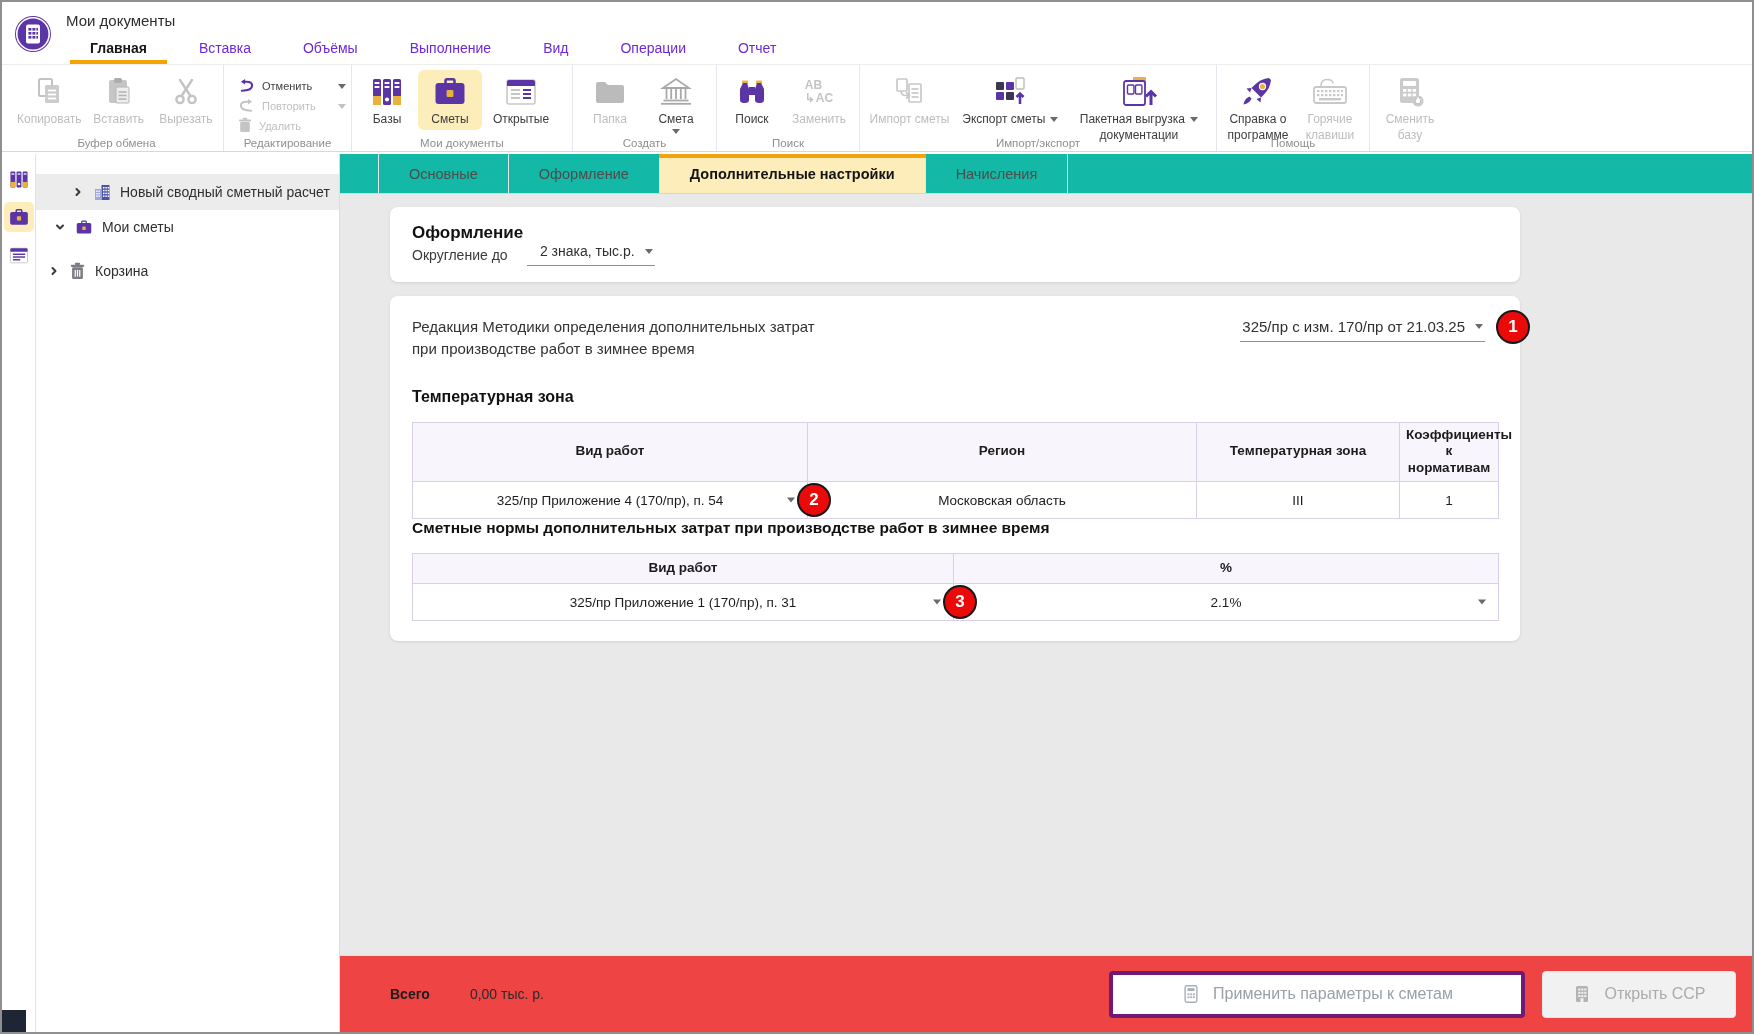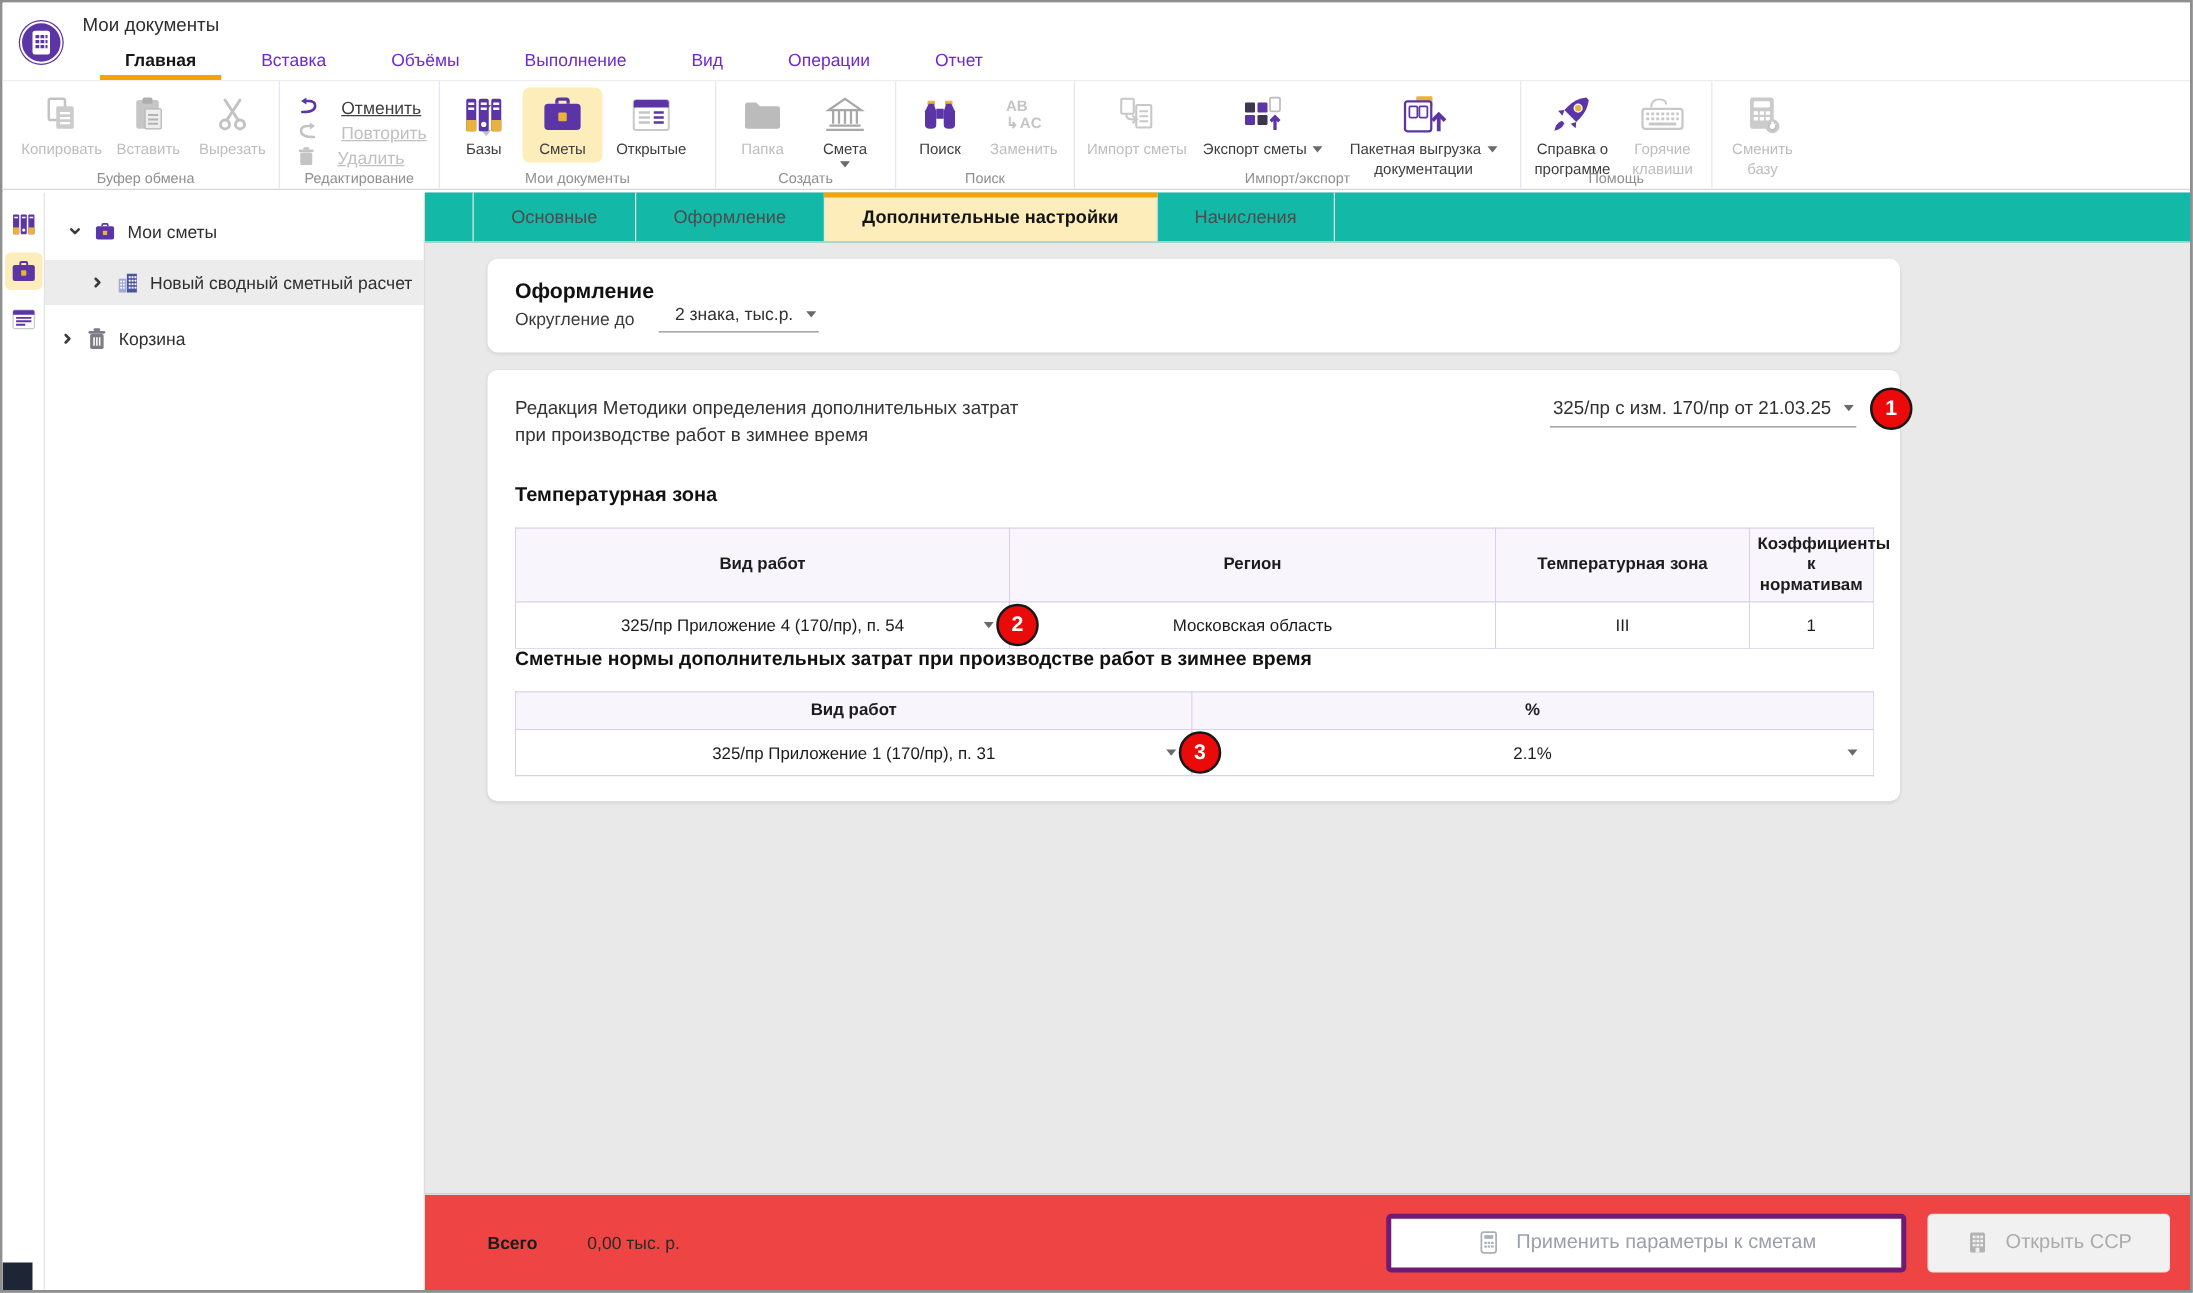--- a/index.html
+++ b/index.html
@@ -5,21 +5,21 @@
   * { margin:0; padding:0; box-sizing:border-box; }
   html,body { background:#6b6b6b; }
   body { font-family:"Liberation Sans", sans-serif; }
   .window{ position:relative; width:1754px; height:1034px; background:#ffffff;
            border:2px solid #8f8f8f; overflow:hidden; }
 
   
   .titlebar{ position:absolute; top:0; left:0; right:0; height:62px; background:#fff; }
   .logo{ position:absolute; left:12px; top:13px; width:38px; height:38px; }
   .app-title{ position:absolute; left:64px; top:10px; font-size:15px; color:#2e2e2e; }
-  .ribbon-tabs{ position:absolute; left:72px; bottom:0; display:flex; height:32px; }
+  .ribbon-tabs{ position:absolute; left:62px; bottom:0; display:flex; height:32px; }
   .rtab{ display:flex; align-items:center; padding:0 26px; font-size:14px; color:#6d28d9;
          position:relative; cursor:default; }
   .rtab.active{ color:#161616; font-weight:bold; }
   .rtab.active::after{ content:""; position:absolute; left:6px; right:6px; bottom:0;
          height:4px; background:#f5a300; }
 
   
   .ribbon{ position:absolute; top:62px; left:0; right:0; height:88px; background:#fff;
            border-top:1px solid #ededed; border-bottom:1px solid #d8d8d8;
            display:flex; padding-left:8px; }
@@ -28,22 +28,22 @@
   .rgroup-label{ position:absolute; left:0; right:0; bottom:2px; text-align:center;
            font-size:11.5px; color:#8f8f8f; white-space:nowrap; }
   .rbtn{ display:flex; flex-direction:column; align-items:center; gap:2px;
          padding:3px 3px; border-radius:6px; }
   .rbtn .ric{ height:38px; display:flex; align-items:center; justify-content:center; }
   .rbtn .rlab{ font-size:12px; color:#3d3d3d; text-align:center; line-height:1.15; white-space:nowrap; }
   .rbtn.disabled .rlab{ color:#bdbdbd; }
   .rbtn.selected{ background:#fcedbb; }
   .rlab-row{ display:flex; align-items:center; gap:5px; }
   .rb-col{ display:flex; flex-direction:column; padding:6px 6px 0 10px; }
-  .rb-small{ display:flex; align-items:center; gap:18px; height:20px; font-size:14px;
-             color:#3f3f3f; white-space:nowrap;text-decoration:underline; }
+  .rb-small{ display:flex; align-items:center; gap:7px; height:20px; font-size:11px;
+             color:#3f3f3f; white-space:nowrap; }
   .rb-small.disabled{ color:#c0c0c0; }
   .rb-small .sp{ flex:1; min-width:8px; }
   .caret{ width:0; height:0; border-left:4.5px solid transparent; border-right:4.5px solid transparent;
           border-top:5.5px solid #6a6a6a; display:inline-block; }
   .caret.light{ border-top-color:#c2c2c2; }
   .ab-icon{ font-weight:bold; font-size:12px; color:#c4c4c4; line-height:1.1; text-align:left; }
   .ab-icon .l2::before{ content:"\21B3"; margin-right:1px; }
 
   
   .bodyarea{ position:absolute; top:152px; left:0; right:0; bottom:0; display:flex; }
@@ -490,31 +490,20 @@
           <g stroke="#5b35a5" stroke-width="2.4">
               <line x1="8" y1="15" x2="28" y2="15"></line>
               <line x1="8" y1="19.5" x2="28" y2="19.5"></line>
               <line x1="8" y1="24" x2="20" y2="24"></line>
             </g>
         </svg>
       </div>
     </div>
 
     <div class="tree">
-      <div class="trow" style="padding-left:18px">
-        <svg class="chev" width="12" height="12" viewBox="0 0 12 12" fill="none" stroke="#3a3a3a" stroke-width="2" stroke-linecap="round" stroke-linejoin="round">
-            <polyline points="3,4.5 6,7.5 9,4.5"></polyline>
-          </svg>
-        <svg width="18" height="17" viewBox="0 0 36 34">
-          <path d="M13.5 8 L13.5 5.8 Q13.5 4.2 15.1 4.2 L20.9 4.2 Q22.5 4.2 22.5 5.8 L22.5 8" fill="none" stroke="#5b35a5" stroke-width="2.6"></path>
-          <rect x="3.5" y="8" width="29" height="21" rx="3" fill="#5b35a5"></rect>
-          <rect x="14.6" y="15" width="6.8" height="7" rx="1" fill="#e8b23c"></rect>
-        </svg>
-        <span class="tlab">Мои сметы</span>
-      </div>
       <div class="trow selected" style="padding-left:36px;margin-top:6px;height:36px">
         <svg class="chev" width="12" height="12" viewBox="0 0 12 12" fill="none" stroke="#3a3a3a" stroke-width="2" stroke-linecap="round" stroke-linejoin="round">
             <polyline points="4.5,3 7.5,6 4.5,9"></polyline>
           </svg>
         <svg width="18" height="18" viewBox="0 0 18 18">
           <rect x="2" y="6" width="6" height="11" fill="#9fa9d8"></rect>
           <g fill="#ffffff">
               <rect x="3.2" y="7.5" width="1.4" height="1.4"></rect>
               <rect x="5.4" y="7.5" width="1.4" height="1.4"></rect>
               <rect x="3.2" y="10" width="1.4" height="1.4"></rect>
@@ -532,20 +521,31 @@
               <rect x="14.6" y="6.8" width="1.5" height="1.5"></rect>
               <rect x="10" y="9.6" width="1.5" height="1.5"></rect>
               <rect x="12.3" y="9.6" width="1.5" height="1.5"></rect>
               <rect x="14.6" y="9.6" width="1.5" height="1.5"></rect>
               <rect x="10" y="12.4" width="1.5" height="1.5"></rect>
               <rect x="12.3" y="12.4" width="1.5" height="1.5"></rect>
               <rect x="14.6" y="12.4" width="1.5" height="1.5"></rect>
             </g>
         </svg>
         <span class="tlab">Новый сводный сметный расчет</span>
+      </div>
+      <div class="trow" style="padding-left:18px">
+        <svg class="chev" width="12" height="12" viewBox="0 0 12 12" fill="none" stroke="#3a3a3a" stroke-width="2" stroke-linecap="round" stroke-linejoin="round">
+            <polyline points="3,4.5 6,7.5 9,4.5"></polyline>
+          </svg>
+        <svg width="18" height="17" viewBox="0 0 36 34">
+          <path d="M13.5 8 L13.5 5.8 Q13.5 4.2 15.1 4.2 L20.9 4.2 Q22.5 4.2 22.5 5.8 L22.5 8" fill="none" stroke="#5b35a5" stroke-width="2.6"></path>
+          <rect x="3.5" y="8" width="29" height="21" rx="3" fill="#5b35a5"></rect>
+          <rect x="14.6" y="15" width="6.8" height="7" rx="1" fill="#e8b23c"></rect>
+        </svg>
+        <span class="tlab">Мои сметы</span>
       </div>
       <div class="trow" style="padding-left:12px;margin-top:10px">
         <svg class="chev" width="12" height="12" viewBox="0 0 12 12" fill="none" stroke="#3a3a3a" stroke-width="2" stroke-linecap="round" stroke-linejoin="round">
             <polyline points="4.5,3 7.5,6 4.5,9"></polyline>
           </svg>
         <svg width="17" height="18" viewBox="0 0 14 16">
           <rect x="2.2" y="4.6" width="9.6" height="10.6" rx="1.2" fill="#7c7c84"></rect>
           <rect x="1" y="2.4" width="12" height="2" rx="1" fill="#7c7c84"></rect>
           <rect x="4.6" y="0.6" width="4.8" height="2" rx="1" fill="#7c7c84"></rect>
           <g stroke="#ffffff" stroke-width="1.1">

